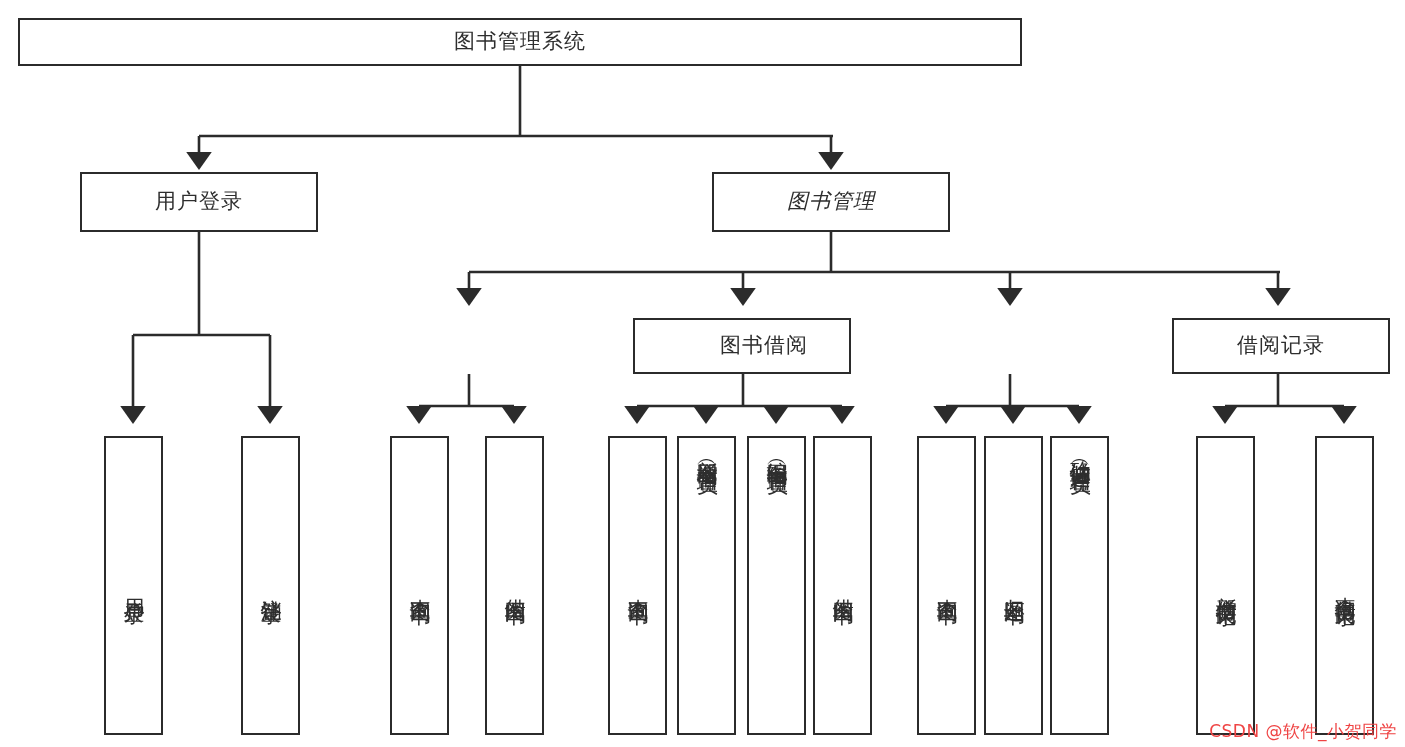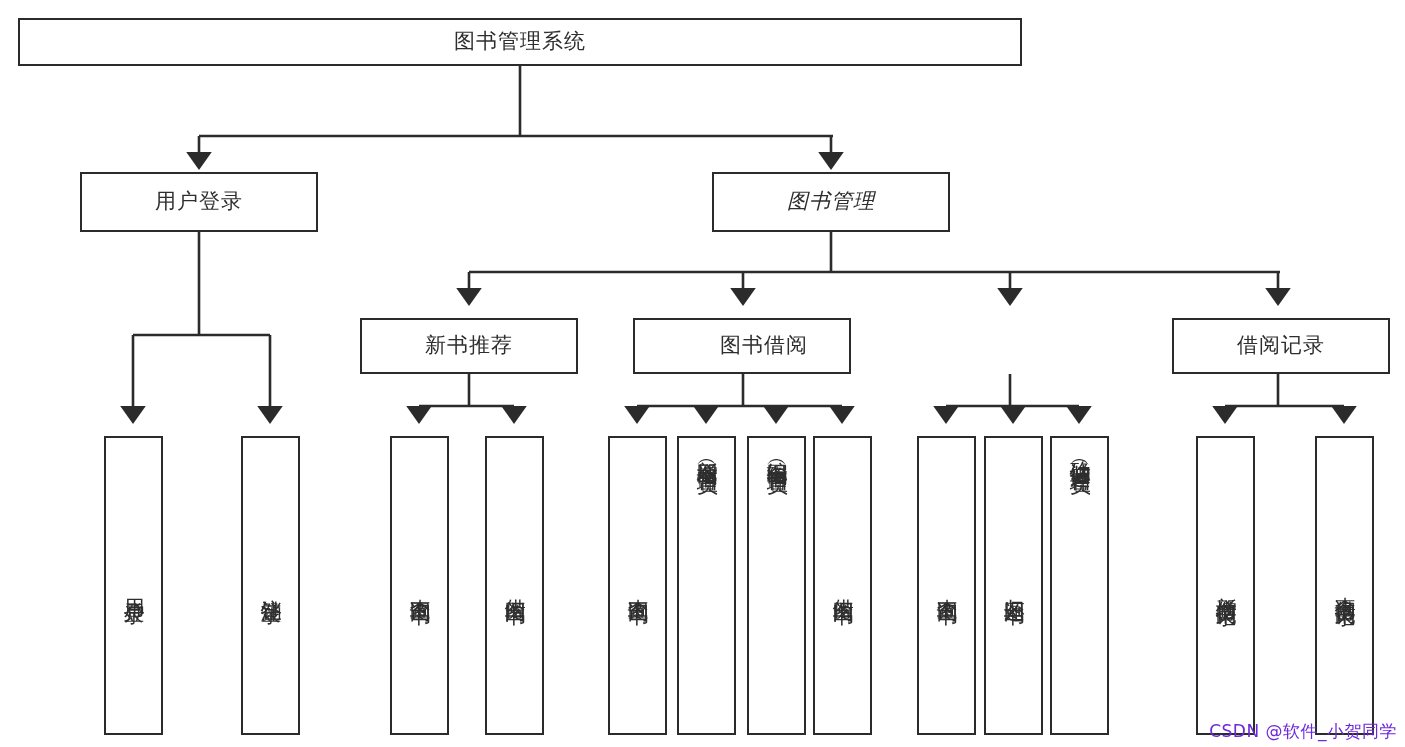--- a/index.html
+++ b/index.html
@@ -50,21 +50,21 @@
   }
   .node.v-label.mid{
     align-items:center;
     padding-top:0;
   }
   #watermark{
     position:absolute;
     right:8px;
     bottom:4px;
     font-size:17px;
-    color:#6d28d9;
+    color:#ef4444;
     letter-spacing:0.5px;
     white-space:nowrap;
   }
 </style>
 </head>
 <body>
 
 <div id="canvas">
 
   <svg id="wires" viewBox="0 0 1405 747">
@@ -122,23 +122,20 @@
   </div>
 
   <div class="node h-label" style="left:80px; top:172px; width:238px; height:60px;">
     <span>用户登录</span>
   </div>
 
   <div class="node h-label" style="left:712px; top:172px; width:238px; height:60px;font-style:italic;">
     <span>图书管理</span>
   </div>
 
-  <div class="node h-label" style="left:360px; top:318px; width:218px; height:56px;">
-    <span>新书推荐</span>
-  </div>
 
   <div class="node h-label" style="left:633px; top:318px; width:218px; height:56px;padding-left:44px;">
     <span>图书借阅</span>
   </div>
 
 
   <div class="node h-label" style="left:1172px; top:318px; width:218px; height:56px;">
     <span>借阅记录</span>
   </div>
 

